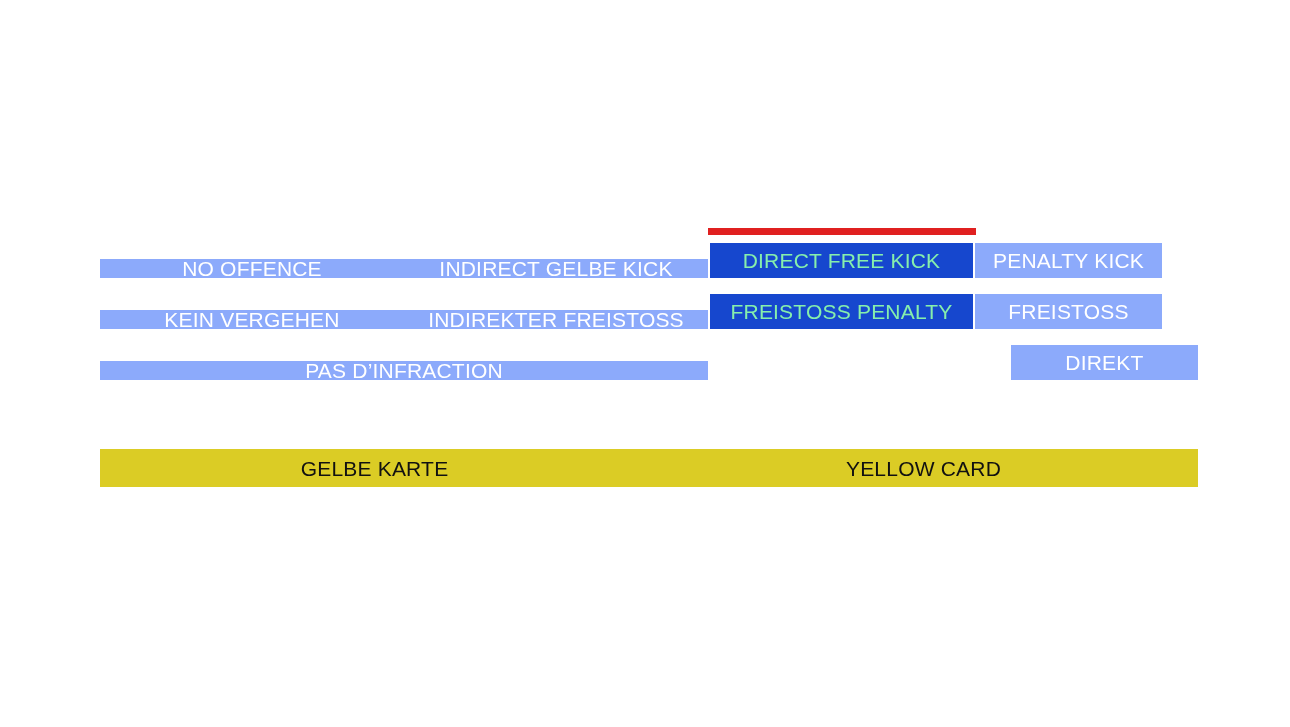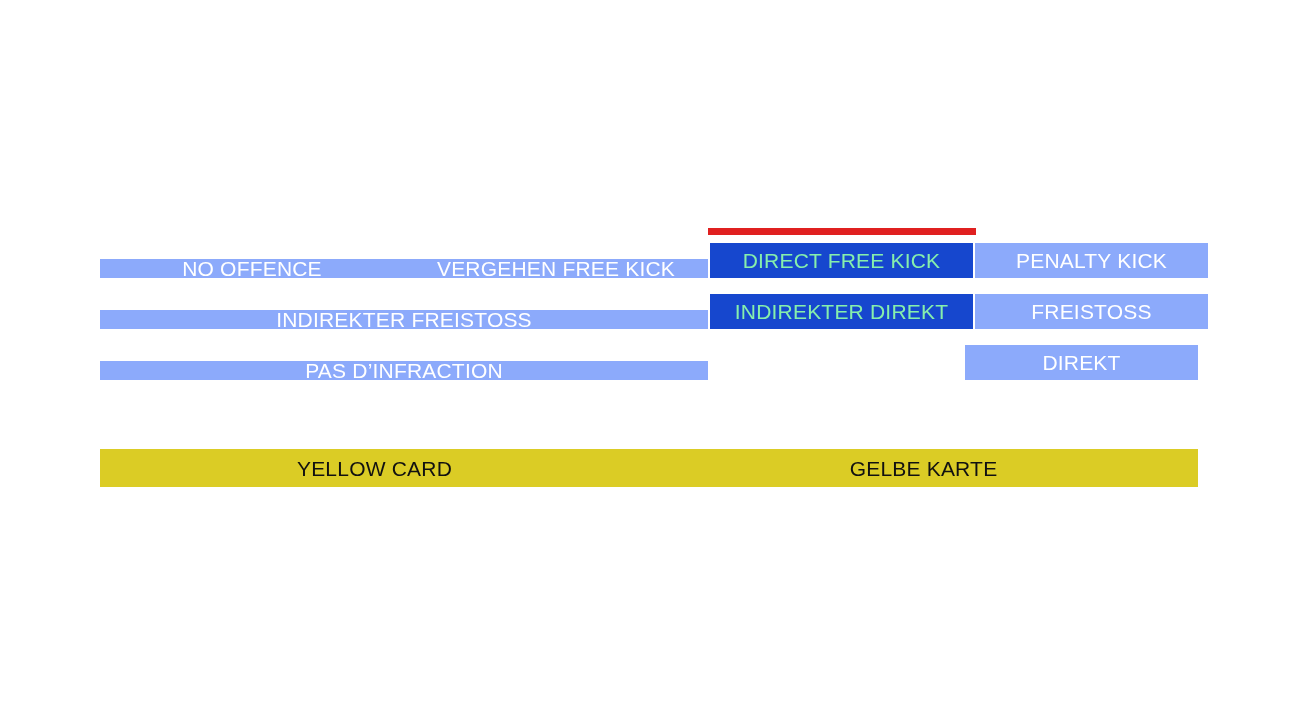--- a/index.html
+++ b/index.html
@@ -70,21 +70,21 @@
     align-items: center;
     justify-content: center;
     color: #86efac;
     font-size: 21px;
     letter-spacing: 0.2px;
     white-space: nowrap;
     line-height: 1;
   }
 
   .band-right {
-    width: 233px;
+    width: 187px;
     flex: 0 0 auto;
     background: #8CAAFB;
     display: flex;
     align-items: center;
     justify-content: center;
     color: #ffffff;
     font-size: 21px;
     letter-spacing: 0.2px;
     white-space: nowrap;
     line-height: 1;
@@ -126,47 +126,48 @@
 
 <div id="slide">
 
   <div id="accent-bar"></div>
 
   <div id="decision-ladder">
 
     <div class="ladder-row">
       <div class="band-left">
         <div class="cell">NO OFFENCE</div>
-        <div class="cell">VERGEHEN FREE KICK</div>
+        <div class="cell">INDIRECT GELBE KICK</div>
       </div>
       <div class="gap-sm"></div>
       <div class="band-highlight">DIRECT FREE KICK</div>
       <div class="gap-sm"></div>
       <div class="band-right">PENALTY KICK</div>
     </div>
 
     <div class="ladder-row">
       <div class="band-left">
+        <div class="cell">KEIN VERGEHEN</div>
         <div class="cell">INDIREKTER FREISTOSS</div>
       </div>
       <div class="gap-sm"></div>
-      <div class="band-highlight">INDIREKTER DIREKT</div>
+      <div class="band-highlight">FREISTOSS PENALTY</div>
       <div class="gap-sm"></div>
       <div class="band-right">FREISTOSS</div>
     </div>
 
     <div class="ladder-row">
       <div class="band-left">
         <div class="cell">PAS D’INFRACTION</div>
       </div>
       <div class="gap-sm"></div>
       <div class="gap-sm"></div>
       <div class="band-right">DIREKT</div>
     </div>
 
   </div>
 
   <div id="yellow-card-bar">
+    <div class="yc-cell">GELBE KARTE</div>
     <div class="yc-cell">YELLOW CARD</div>
-    <div class="yc-cell">GELBE KARTE</div>
   </div>
 
 </div>
 
 </body></html>

